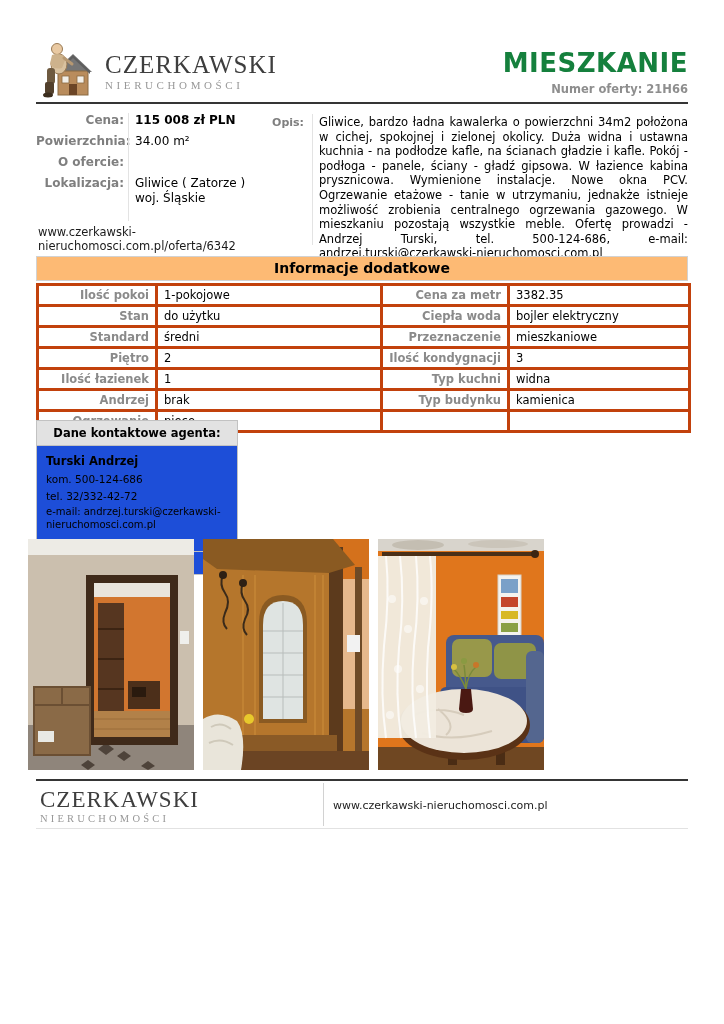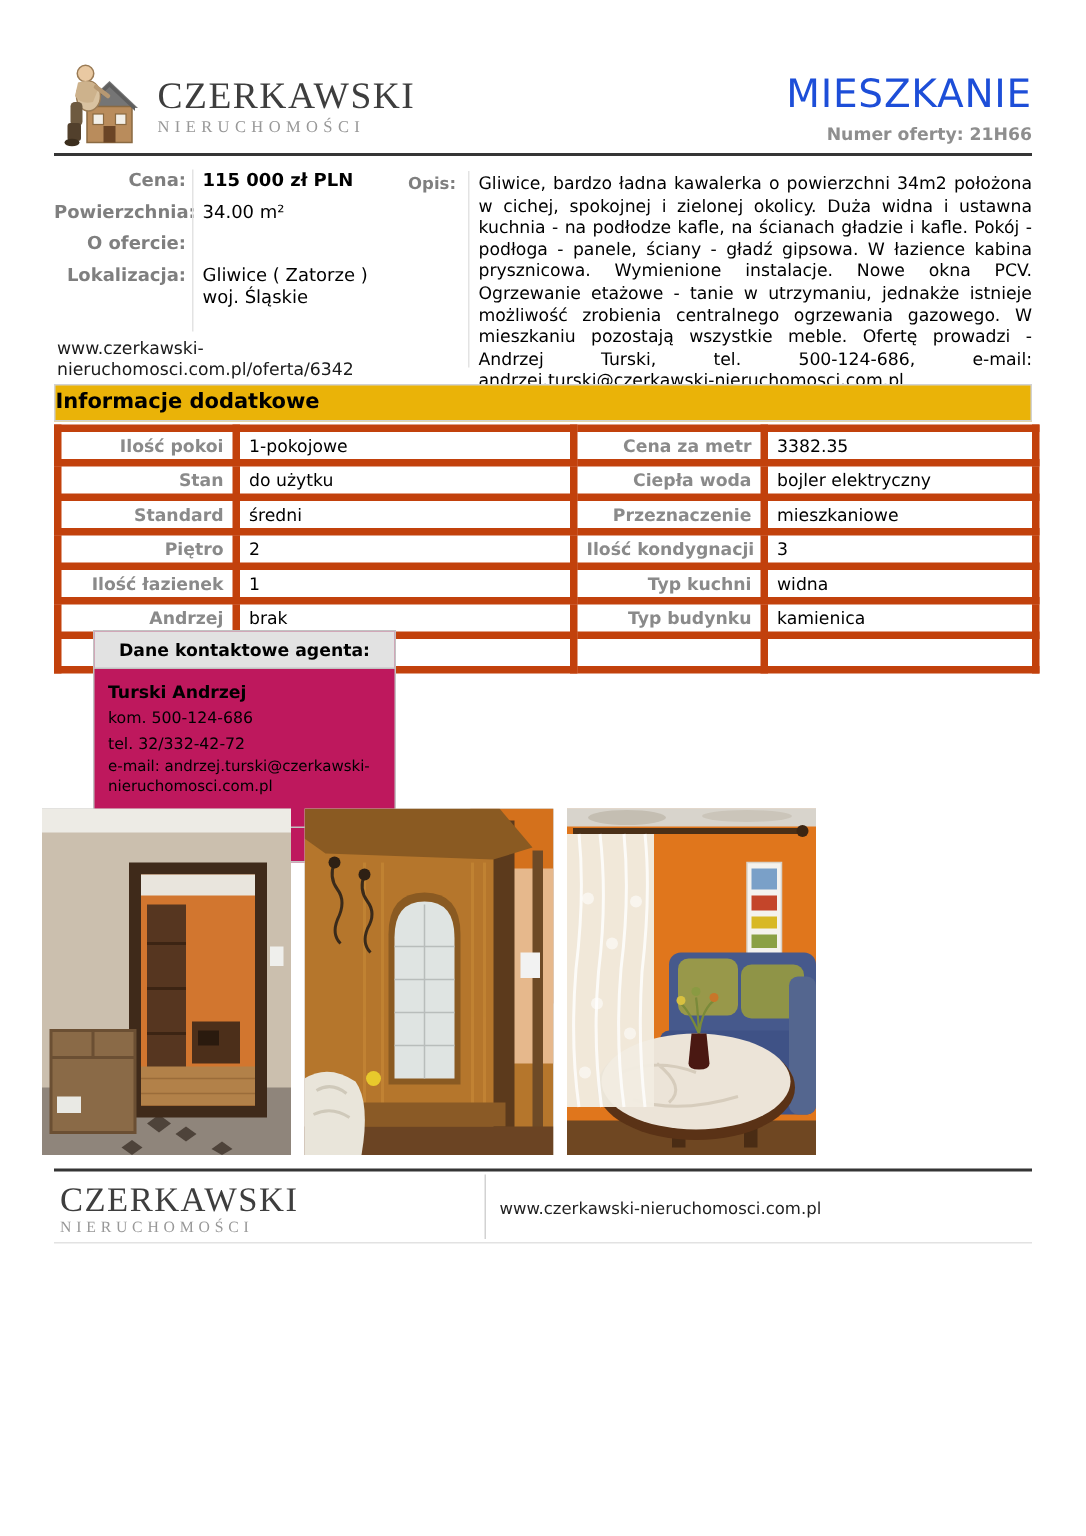--- a/index.html
+++ b/index.html
@@ -7,46 +7,46 @@
     position:relative;width:724px;height:1024px;background:#fff;
     font-family:"DejaVu Sans","Liberation Sans",sans-serif;color:#000;overflow:hidden;
   }
   
   .logo{position:absolute;left:42px;top:38px;display:flex;align-items:flex-start;gap:9px;}
   .logo-icon{width:54px;height:60px;flex:0 0 auto;}
   .logo-text{padding-top:14px;}
   .brand{font-family:"Liberation Serif","DejaVu Serif",serif;font-size:25px;color:#3e3e3e;letter-spacing:1px;line-height:1;}
   .brand-sub{font-family:"Liberation Serif","DejaVu Serif",serif;font-size:11px;color:#989898;letter-spacing:3.6px;margin-top:3px;line-height:1;}
   .header-right{position:absolute;right:36px;top:50px;text-align:right;}
-  .page-title{font-size:26px;font-weight:normal;color:#1d4ed8;letter-spacing:.5px;line-height:1;}
+  .page-title{font-size:26px;font-weight:bold;color:#15803d;letter-spacing:.5px;line-height:1;}
   .offer-no{font-size:11.5px;font-weight:bold;color:#8e8e8e;margin-top:6px;}
   .rule{position:absolute;left:36px;width:652px;height:2px;background:#353535;}
   .rule-top{top:102px;}
   .rule-bottom{top:779px;}
   
   .summary{position:absolute;left:36px;top:113px;width:236px;font-size:12px;line-height:15px;}
   .srow{display:grid;grid-template-columns:88px auto;column-gap:11px;margin-bottom:6px;}
   .slabel{text-align:right;color:#7f7f7f;font-weight:bold;}
   .sval{color:#000;}
   .b{font-weight:bold;}
   .vdiv-summary{position:absolute;left:128px;top:113px;width:1px;height:108px;background:#e3e3e3;}
   .listing-url{position:absolute;left:38px;top:225px;font-size:11.5px;line-height:14px;color:#1a1a1a;}
   
   .desc-label{position:absolute;left:222px;top:116px;width:82px;text-align:right;font-weight:bold;color:#7f7f7f;font-size:11px;}
   .vdiv-desc{position:absolute;left:312px;top:114px;width:1px;height:131px;background:#e3e3e3;}
   .desc{position:absolute;left:319px;top:115px;width:369px;font-size:11.5px;line-height:14.6px;text-align:justify;color:#000;}
   
   .addinfo{position:absolute;left:36px;top:256px;width:652px;}
-  .addinfo-title{height:23px;line-height:23px;font-weight:bold;font-size:14px;background:#eab308;border:1px solid #d2d2d2;color:#000;}
+  .addinfo-title{height:23px;line-height:23px;text-align:center;font-weight:bold;font-size:14px;background:#fdba74;border:1px solid #d2d2d2;color:#000;}
   .addinfo table{width:100%;border-collapse:collapse;margin-top:2px;font-size:11.5px;table-layout:fixed;}
-  .addinfo td{border:5px solid #c2410c;height:18px;padding:0 6px;overflow:hidden;white-space:nowrap;}
+  .addinfo td{border:3px solid #c2410c;height:18px;padding:0 6px;overflow:hidden;white-space:nowrap;}
   .t-label{text-align:right;color:#8a8a8a;font-weight:bold;}
   .t-val{text-align:left;color:#000;}
   
-  .agent{position:absolute;left:36px;top:420px;width:200px;border:1px solid #c2c2c2;font-size:10.5px;background:#be185d;margin-left:26px;}
+  .agent{position:absolute;left:36px;top:420px;width:200px;border:1px solid #c2c2c2;font-size:10.5px;background:#1d4ed8;}
   .agent-title{background:#e2e2e2;text-align:center;font-weight:bold;font-size:11.5px;padding:5px 4px;border-bottom:1px solid #c2c2c2;color:#000;}
   .agent-body{padding:8px 9px 20px;}
   .agent-name{font-weight:bold;font-size:11.5px;margin-bottom:5px;}
   .agent-line{margin-bottom:4px;line-height:12.5px;}
   .agent-email{font-size:10px;line-height:12.5px;overflow-wrap:break-word;}
   .agent-license{border-top:1px solid #c2c2c2;padding:5px 9px;}
   
   .photos{position:absolute;left:28px;top:539px;display:flex;gap:9px;}
   .photo{width:166px;height:231px;overflow:hidden;background:#ccc;}
   .photo svg{display:block;}
@@ -88,21 +88,21 @@
   <div class="header-right">
     <div class="page-title">MIESZKANIE</div>
     <div class="offer-no">Numer oferty: 21H66</div>
   </div>
 
   <div class="rule rule-top"></div>
 
   <div class="summary">
     <div class="srow">
       <div class="slabel">Cena:</div>
-      <div class="sval b">115 000 zł PLN</div>
+      <div class="sval b">115 008 zł PLN</div>
     </div>
     <div class="srow">
       <div class="slabel">Powierzchnia:</div>
       <div class="sval">34.00 m²</div>
     </div>
     <div class="srow">
       <div class="slabel">O ofercie:</div>
     </div>
     <div class="srow">
       <div class="slabel">Lokalizacja:</div>

